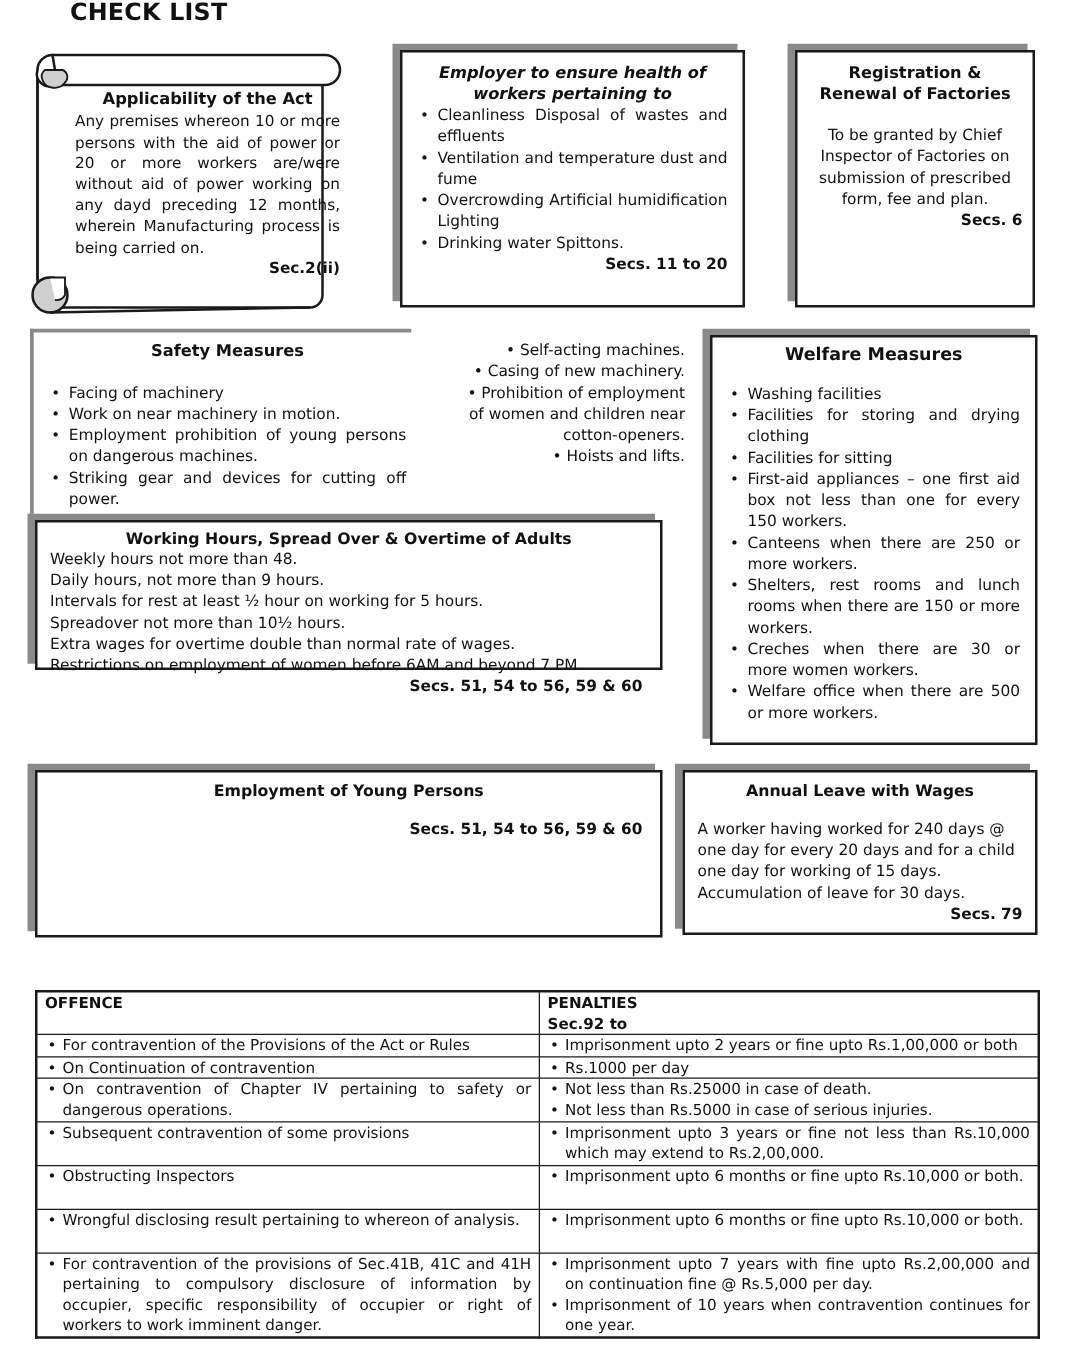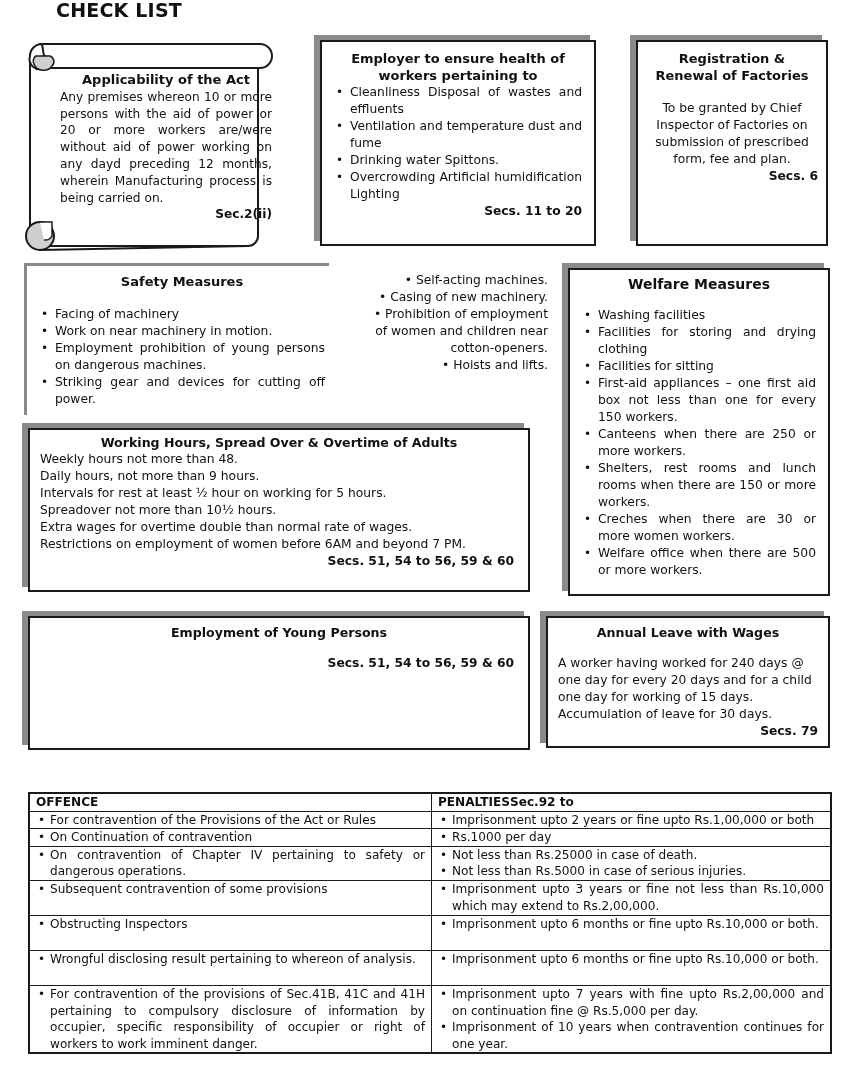--- a/index.html
+++ b/index.html
@@ -39,37 +39,37 @@
 
   .safety {
     left: 24px; top: 263px; width: 305px; height: 152px;
     border-top: 3px solid #8a8a8a; border-left: 3px solid #8a8a8a;
     padding: 7px 4px 0 12px;
   }
   .middle { left: 336px; top: 272px; width: 212px; text-align: right; }
   .middle .mi { display: block; }
 
   .welfare { left: 568px; top: 268px; width: 262px; height: 328px; padding: 6px 12px 0 12px; }
-  .hours { left: 28px; top: 428px; width: 502px; height: 164px; padding: 4px 10px 0 10px; }
+  .hours { left: 28px; top: 416px; width: 502px; height: 120px; padding: 4px 10px 0 10px; }
   .young { left: 28px; top: 616px; width: 502px; height: 134px; padding: 6px 10px 0 10px; }
   .leave { left: 546px; top: 616px; width: 284px; height: 132px; padding: 6px 10px 0 10px; }
 
   
   .ptable {
     left: 28px; top: 792px; width: 804px; border-collapse: collapse;
     font-size: 12.1px; line-height: 16.6px;
   }
   .ptable table { width: 100%; border-collapse: collapse; border: 2px solid #1a1a1a; }
   .ptable td, .ptable th {
     border: 1.5px solid #1a1a1a; vertical-align: top; padding: 0 6px 0 6px;
     text-align: left;
   }
   .ptable th { font-weight: bold; }
   .ptable td.off { width: 389px; }
-  .ptable .hdr-right { display: flex; justify-content: flex-start; padding-right: 24px; }
+  .ptable .hdr-right { display: flex; justify-content: flex-end; padding-right: 24px; flex-direction: column; }
   .ptable ul { padding-left: 14px; }
   .ptable li::before { left: -12px; }
 </style>
 </head>
 <body>
 
 <div class="abs title">CHECK LIST</div>
 
 <div class="abs scroll">
   <svg width="252" height="212" viewBox="0 0 252 212">
@@ -89,26 +89,26 @@
     <line x1="18" y1="210" x2="226" y2="206" stroke="#1a1a1a" stroke-width="2"></line>
   </svg>
   <div class="content">
     <div class="h" style="font-size:13px;">Applicability of the Act</div>
     <div class="just">Any premises whereon 10 or more persons with the aid of power or 20 or more workers are/were without aid of power working on any dayd preceding 12 months, wherein Manufacturing process is being carried on.</div>
     <div class="sec">Sec.2(ii)</div>
   </div>
 </div>
 
 <div class="abs sbox box-health">
-  <div class="h" style="font-size:13px;">Employer to ensure health of workers pertaining to</div>
+  <div class="h" style="font-size:13px;font-style:italic;">Employer to ensure health of workers pertaining to</div>
   <ul>
     <li>Cleanliness Disposal of wastes and effluents</li>
     <li>Ventilation and temperature dust and fume</li>
+    <li>Overcrowding Artificial humidification Lighting</li>
     <li>Drinking water Spittons.</li>
-    <li>Overcrowding Artificial humidification Lighting</li>
   </ul>
   <div class="sec">Secs. 11 to 20</div>
 </div>
 
 <div class="abs sbox box-reg">
   <div class="h" style="font-size:13px;">Registration &amp; Renewal of Factories</div>
   <div style="height:16px;"></div>
   <div style="text-align:center; padding:0 6px;">To be granted by Chief Inspector of Factories on submission of prescribed form, fee and plan.</div>
   <div class="sec">Secs. 6</div>
 </div>

